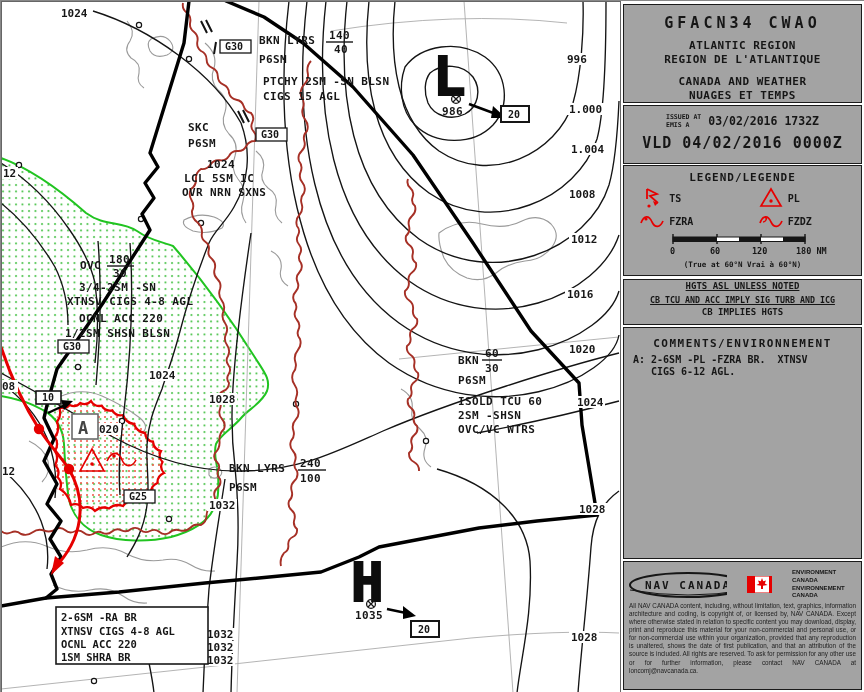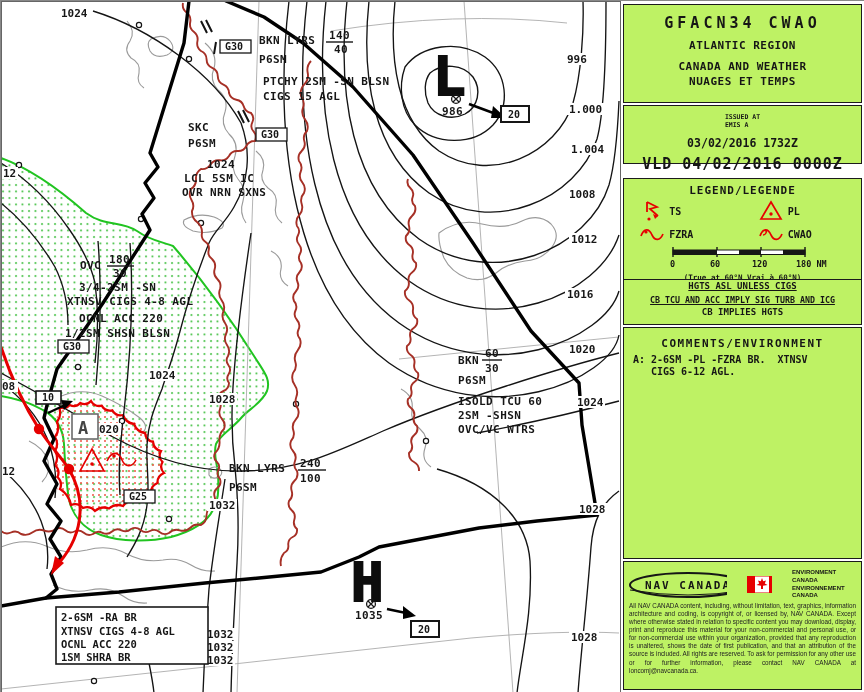--- a/index.html
+++ b/index.html
@@ -1,24 +1,24 @@
 <!DOCTYPE html>
 <html><head>
 <meta charset="utf-8">
 <style>
   html,body{margin:0;padding:0;background:#ddd;}
   .shot{position:relative;width:864px;height:692px;background:#fff;border:1px solid #888;
         overflow:hidden;font-family:"DejaVu Sans Mono",monospace;color:#161616;}
   
   .pbox{position:absolute;left:622px;width:239px;box-sizing:border-box;
-        border:1.4px solid #1b1b1b;background:#bef264;}
+        border:1.4px solid #1b1b1b;background:#a3a3a3;}
   .t-code{font-weight:700;font-size:15px;letter-spacing:4px;text-align:center;margin-top:9px;}
   .t-line{font-weight:700;font-size:11px;letter-spacing:.5px;text-align:center;line-height:1.3;}
   .t-gap{margin-top:7px;}
-  .iss-row{display:flex;justify-content:center;align-items:center;gap:7px;margin-top:7px;flex-direction:column;}
+  .iss-row{display:flex;justify-content:center;align-items:center;gap:7px;margin-top:7px;}
   .iss-lab{font-size:6.5px;font-weight:700;line-height:1.25;}
   .iss-val{font-size:11.5px;font-weight:700;}
   .vld{font-size:15px;font-weight:700;text-align:center;letter-spacing:1px;margin-top:5px;}
   .leg-head{font-size:11px;font-weight:700;text-align:center;letter-spacing:1px;margin-top:5px;}
   .leg-row{display:flex;justify-content:space-around;align-items:flex-start;margin-top:2px;}
   .leg-item{display:flex;align-items:center;gap:4px;width:88px;}
   .leg-lab{font-size:10px;font-weight:700;}
   .scale-wrap{text-align:center;margin-top:2px;}
   .scale-note{font-size:7.5px;font-weight:700;text-align:center;margin-top:0px;}
   .note-line{font-size:9px;font-weight:700;text-align:center;line-height:1.5;}
@@ -368,36 +368,37 @@
     <text class="mts" x="60" y="647">OCNL ACC 220</text>
     <text class="mts" x="60" y="660">1SM SHRA BR</text>
   </g>
 
   <rect x="0.5" y="0.5" width="619" height="691" fill="none" stroke="#666" stroke-width="1"></rect>
 </svg>
 
 <div class="pbox" style="top:3px;height:99px;">
   <div class="t-code">GFACN34 CWAO</div>
   <div class="t-line t-gap">ATLANTIC REGION</div>
+  <div class="t-line">REGION DE L'ATLANTIQUE</div>
   <div class="t-line t-gap">CANADA AND WEATHER</div>
   <div class="t-line">NUAGES ET TEMPS</div>
 </div>
 
 <div class="pbox" style="top:104px;height:59px;">
   <div class="iss-row">
     <div class="iss-lab">
       <div>ISSUED AT</div>
       <div>EMIS A</div>
     </div>
     <div class="iss-val">03/02/2016 1732Z</div>
   </div>
   <div class="vld">VLD 04/02/2016 0000Z</div>
 </div>
 
-<div class="pbox" style="top:177px;height:111px;">
+<div class="pbox" style="top:164px;height:111px;">
   <div class="leg-head">LEGEND/LEGENDE</div>
   <div class="leg-row">
     <div class="leg-item">
       <svg width="26" height="24">
         <path d="M 8,3 L 8,13 M 8,3 L 18,8 L 11,10 L 19,17" stroke="#e60000" stroke-width="1.8" fill="none"></path>
         <polygon points="19,17 14,15 16,20" fill="#e60000"></polygon>
         <circle cx="10" cy="20" r="1.6" fill="#e60000"></circle>
       </svg>
       <span class="leg-lab">TS</span>
     </div>
@@ -415,21 +416,21 @@
         <path d="M 2,11 c 3,-8 8,-8 11,-1 c 3,6 8,6 11,-1" stroke="#e60000" stroke-width="1.7" fill="none"></path>
         <circle cx="7" cy="7" r="1.6" fill="#e60000"></circle>
       </svg>
       <span class="leg-lab">FZRA</span>
     </div>
     <div class="leg-item">
       <svg width="26" height="18">
         <path d="M 2,11 c 3,-8 8,-8 11,-1 c 3,6 8,6 11,-1" stroke="#e60000" stroke-width="1.7" fill="none"></path>
         <path d="M 7,5 q 2,1 1,3 q -1,2 -3,2" stroke="#e60000" stroke-width="1.5" fill="none"></path>
       </svg>
-      <span class="leg-lab">CWAO</span>
+      <span class="leg-lab">FZDZ</span>
     </div>
   </div>
   <div class="scale-wrap">
     <svg width="170" height="24">
       <line x1="15" y1="2" x2="15" y2="12" stroke="#161616" stroke-width="1.4"></line>
       <line x1="59" y1="2" x2="59" y2="12" stroke="#161616" stroke-width="1.4"></line>
       <line x1="103" y1="2" x2="103" y2="12" stroke="#161616" stroke-width="1.4"></line>
       <line x1="147" y1="2" x2="147" y2="12" stroke="#161616" stroke-width="1.4"></line>
       <rect x="15" y="5" width="132" height="4.5" fill="#fff" stroke="#161616" stroke-width="1"></rect>
       <rect x="15" y="5" width="44" height="4.5" fill="#161616"></rect>
@@ -438,27 +439,27 @@
       <text x="12" y="22" font-size="8.5" font-weight="700" fill="#161616">0</text>
       <text x="52" y="22" font-size="8.5" font-weight="700" fill="#161616">60</text>
       <text x="94" y="22" font-size="8.5" font-weight="700" fill="#161616">120</text>
       <text x="138" y="22" font-size="8.5" font-weight="700" fill="#161616">180 NM</text>
     </svg>
   </div>
   <div class="scale-note">(True at 60°N   Vrai à 60°N)</div>
 </div>
 
 <div class="pbox" style="top:278px;height:46px;">
-  <div class="note-line u">HGTS ASL UNLESS CIGS</div>
+  <div class="note-line u">HGTS ASL UNLESS NOTED</div>
   <div class="note-line small u">CB TCU AND ACC IMPLY SIG TURB AND ICG</div>
   <div class="note-line">CB IMPLIES HGTS</div>
 </div>
 
 <div class="pbox" style="top:326px;height:232px;">
-  <div class="com-head">COMMENTS/ENVIRONMENT</div>
+  <div class="com-head">COMMENTS/ENVIRONNEMENT</div>
   <div class="com-line">A: 2-6SM -PL -FZRA BR.  XTNSV</div>
   <div class="com-line ind">CIGS 6-12 AGL.</div>
 </div>
 
 <div class="pbox" style="top:560px;height:129px;">
   <div class="logo-row">
     <svg width="122" height="30">
       <ellipse cx="61" cy="15" rx="58" ry="12" fill="none" stroke="#161616" stroke-width="2"></ellipse>
       <path d="M 3,20 Q 61,30 119,20" fill="none" stroke="#161616" stroke-width="1"></path>
       <text x="61" y="19" text-anchor="middle" font-size="11" font-weight="700" letter-spacing="2" fill="#161616">NAV CANADA</text>

